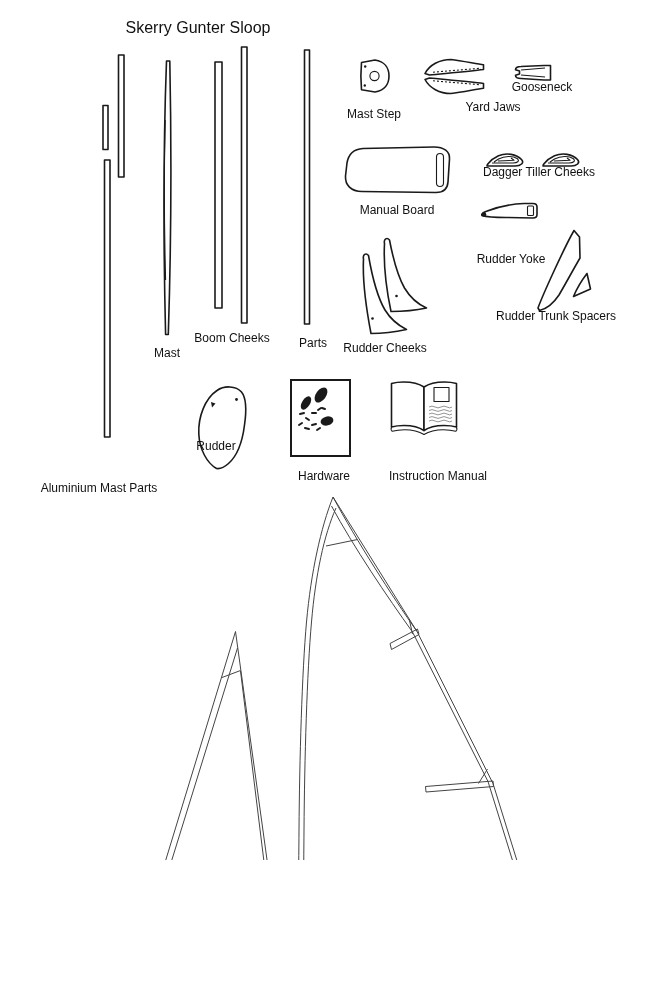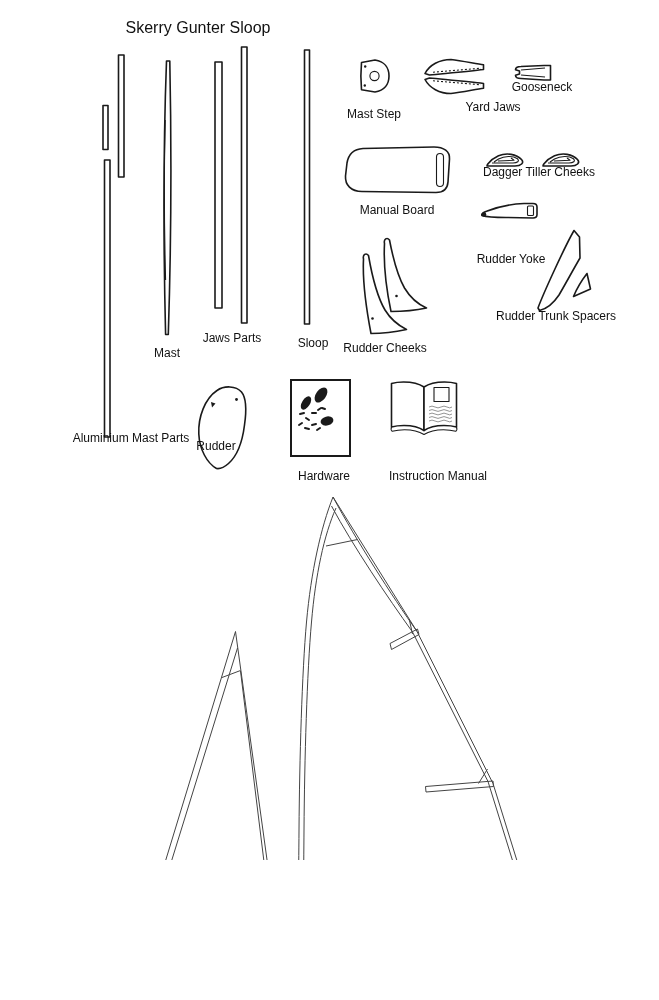--- a/index.html
+++ b/index.html
@@ -185,20 +185,20 @@
   <div class="title" style="left:198px;top:19px;">Skerry Gunter Sloop</div>
 
   <div class="lbl" style="left:374px;top:108px;">Mast Step</div>
   <div class="lbl" style="left:452px;top:101px;margin-left:41px;">Yard Jaws</div>
   <div class="lbl" style="left:542px;top:81px;">Gooseneck</div>
   <div class="lbl" style="left:397px;top:204px;">Manual Board</div>
   <div class="lbl" style="left:539px;top:166px;">Dagger Tiller Cheeks</div>
   <div class="lbl" style="left:511px;top:225px;margin-top:28px;">Rudder Yoke</div>
   <div class="lbl" style="left:556px;top:310px;">Rudder Trunk Spacers</div>
   <div class="lbl" style="left:385px;top:342px;">Rudder Cheeks</div>
-  <div class="lbl" style="left:232px;top:332px;">Jaws Parts</div>
+  <div class="lbl" style="left:232px;top:332px;">Boom Cheeks</div>
   <div class="lbl" style="left:167px;top:347px;">Mast</div>
-  <div class="lbl" style="left:313px;top:337px;">Sloop</div>
-  <div class="lbl" style="left:99px;top:432px;margin-left:32px;">Aluminium Mast Parts</div>
+  <div class="lbl" style="left:313px;top:337px;">Parts</div>
+  <div class="lbl" style="left:99px;top:482px;">Aluminium Mast Parts</div>
   <div class="lbl" style="left:216px;top:440px;">Rudder</div>
   <div class="lbl" style="left:324px;top:470px;text-align:right;">Hardware</div>
   <div class="lbl" style="left:438px;top:446px;margin-top:24px;">Instruction Manual</div>
 </div>
 
 </body></html>

